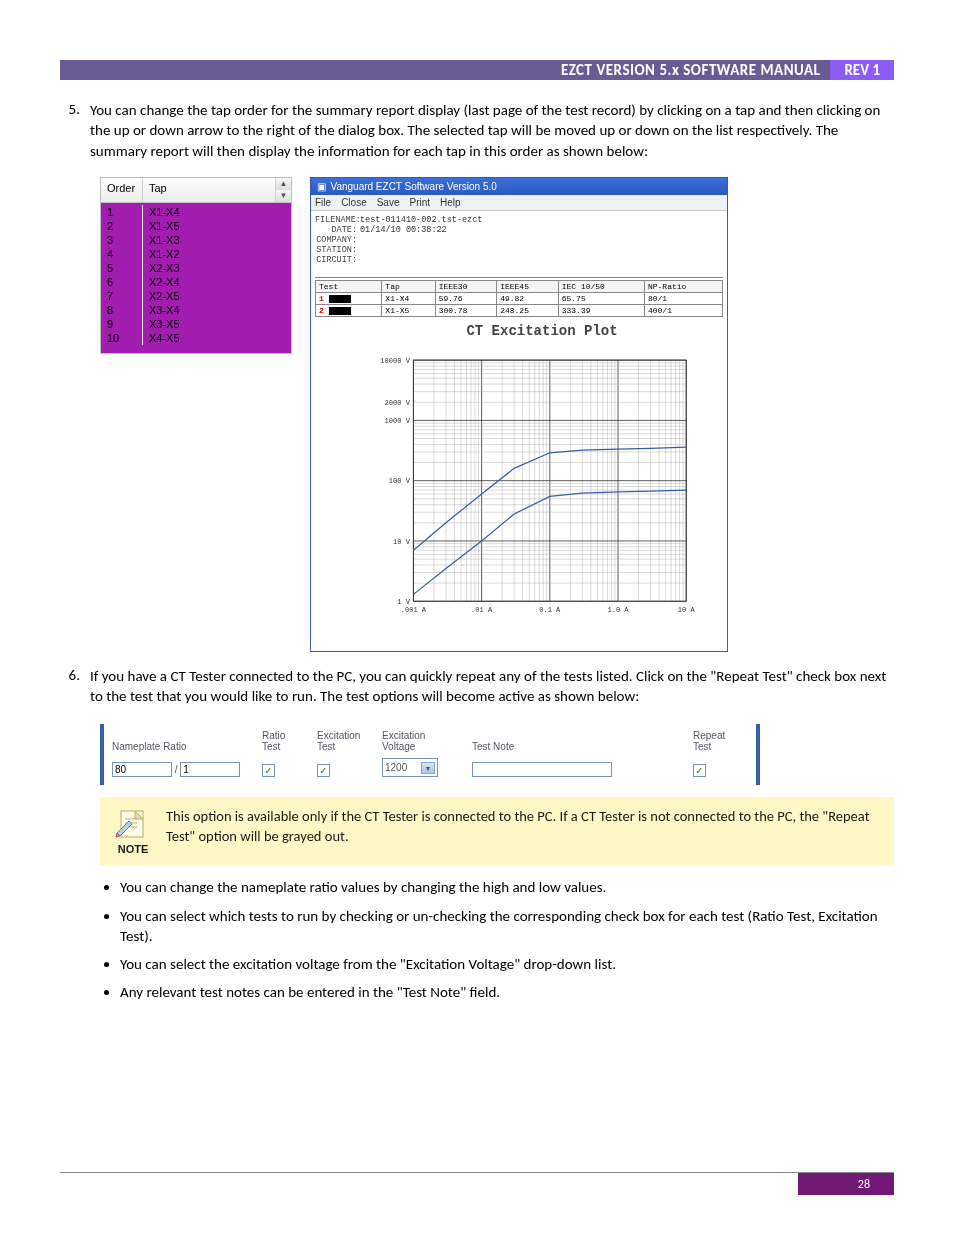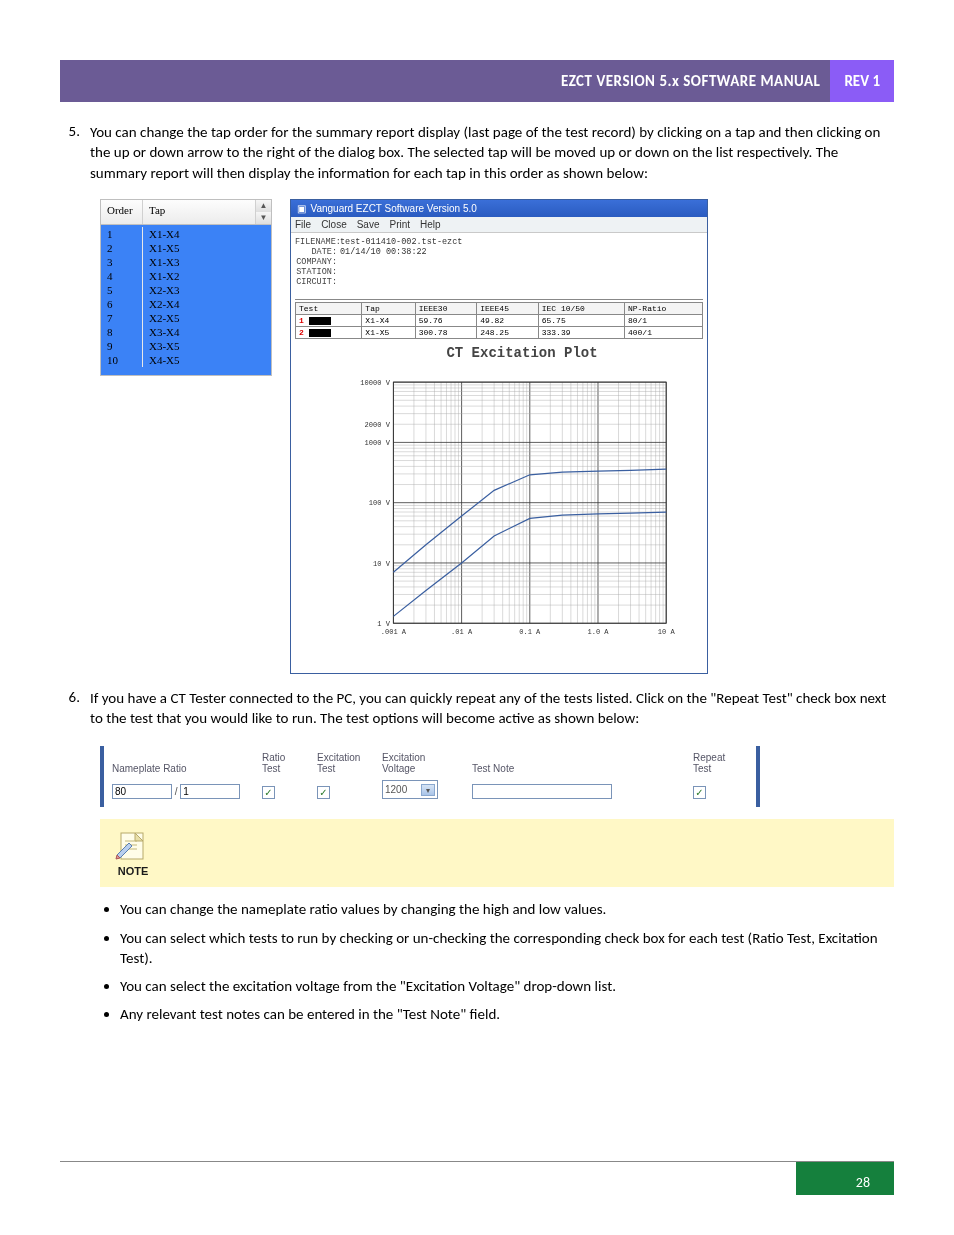--- a/index.html
+++ b/index.html
@@ -13,21 +13,21 @@
   }
   .page { padding: 60px 60px 30px 60px; position: relative; min-height: 1235px; }
   .header-bar {
     background: #6b5b95;
     color: #fff;
     font-weight: bold;
     font-size: 15px;
     display: flex;
     justify-content: flex-end;
     align-items: center;
-    height: 42px;
+    height: 20px;
     margin: 0 0 20px 0;
     position: relative;
   }
   .header-title { padding-right: 10px; letter-spacing: 0.5px; }
   .header-rev {
     background: #8b5cf6;
     color: #fff;
     padding: 0 14px;
     height: 100%;
     display: flex;
@@ -35,24 +35,24 @@
     font-weight: bold;
   }
   .body-text { margin: 0 0 10px 0; line-height: 1.35; }
   .list-item { display: flex; margin-bottom: 6px; }
   .list-num { width: 30px; flex-shrink: 0; text-align: right; padding-right: 10px; }
   .list-body { flex: 1; }
   .figure-row { display: flex; gap: 18px; margin: 6px 0 14px 40px; align-items: flex-start; }
 
   
   .order-dialog {
-    width: 172px;
+    width: 192px;
     border: 1px solid #bfbfbf;
-    background: #3b82f6;
-    font-family: Liberation Serif, serif;
+    background: #a21caf;
+    font-family: Liberation Sans, sans-serif;
     font-size: 11px;
   }
   .order-head { display: flex; background: linear-gradient(#fdfdfd,#ececec); border-bottom: 1px solid #c0c0c0; }
   .order-head .c1 { width: 42px; padding: 4px 6px; border-right: 1px solid #d0d0d0; }
   .order-head .c2 { flex: 1; padding: 4px 6px; }
   .order-arrows { width: 16px; display: flex; flex-direction: column; border-left: 1px solid #d0d0d0; }
   .order-arrows div {
     height: 12px; font-size: 8px; line-height: 12px; text-align: center;
     background: linear-gradient(#f6f6f6,#dedede); color: #555;
   }
@@ -150,21 +150,21 @@
 
   ul.bullets { margin: 4px 0 0 60px; padding:0; }
   ul.bullets li { margin-bottom: 8px; line-height:1.35; }
 
   .footer {
     position: absolute; bottom: 40px; left: 60px; right: 60px;
     display:flex; border-top: 1px solid #888;
   }
   .footer .spacer { flex:1; }
   .footer .pagenum {
-    background: #15803d; color:#fff; padding: 12px 24px 4px 60px; font-size:14px;
+    background: #701a75; color:#fff; padding: 4px 24px 4px 60px; font-size:12px;
   }
 </style>
 </head>
 <body>
 
 <div class="page">
 
   <div class="header-bar">
     <span class="header-title">EZCT VERSION 5.x SOFTWARE MANUAL</span>
     <span class="header-rev">REV 1</span>
@@ -432,20 +432,21 @@
         <rect x="6" y="4" width="22" height="26" fill="#fffde8" stroke="#b7a96a"></rect>
         <path d="M20 4 L28 12 L20 12 Z" fill="#e8dfa8" stroke="#b7a96a"></path>
         <line x1="10" y1="12" x2="22" y2="12" stroke="#c4b87a"></line>
         <line x1="10" y1="16" x2="22" y2="16" stroke="#c4b87a"></line>
         <line x1="10" y1="20" x2="22" y2="20" stroke="#c4b87a"></line>
         <path d="M2 26 L14 14 L17 17 L5 29 Z" fill="#b8cfee" stroke="#5b7fb0"></path>
         <path d="M1 30 L5 29 L2 26 Z" fill="#d99" stroke="#a55"></path>
       </svg>
       <div>NOTE</div>
     </div>
+    <div class="note-text">This option is available only if the CT Tester is connected to the PC. If a CT Tester is not connected to the PC, the "Repeat Test" option will be grayed out.</div>
   </div>
 
   <ul class="bullets" id="bullets">
       <li>You can change the nameplate ratio values by changing the high and low values.</li>
       <li>You can select which tests to run by checking or un-checking the corresponding check box for each test (Ratio Test, Excitation Test).</li>
       <li>You can select the excitation voltage from the "Excitation Voltage" drop-down list.</li>
       <li>Any relevant test notes can be entered in the "Test Note" field.</li>
     </ul>
 
   <div class="footer">

